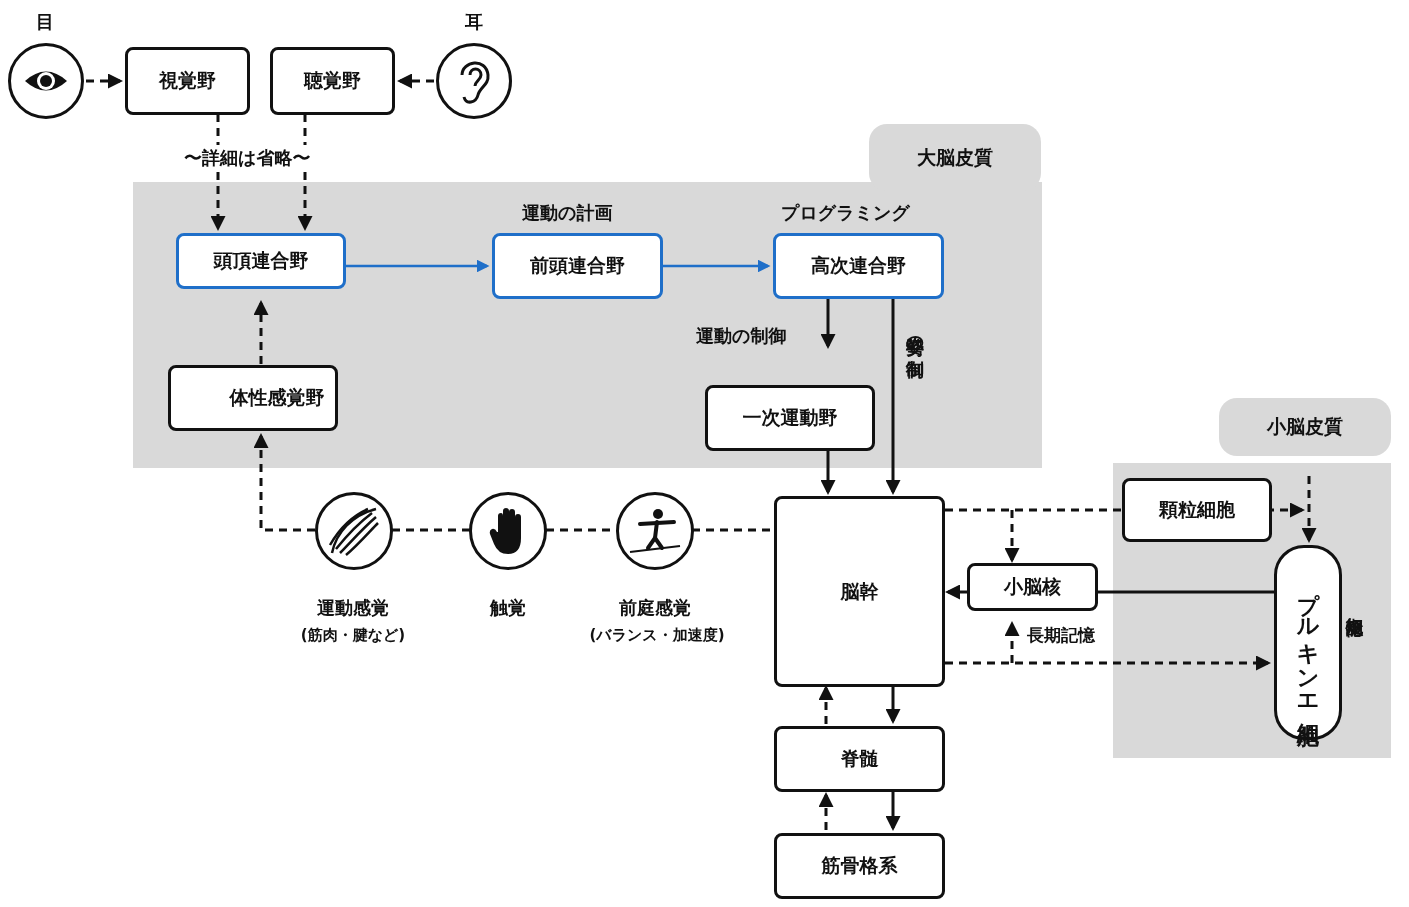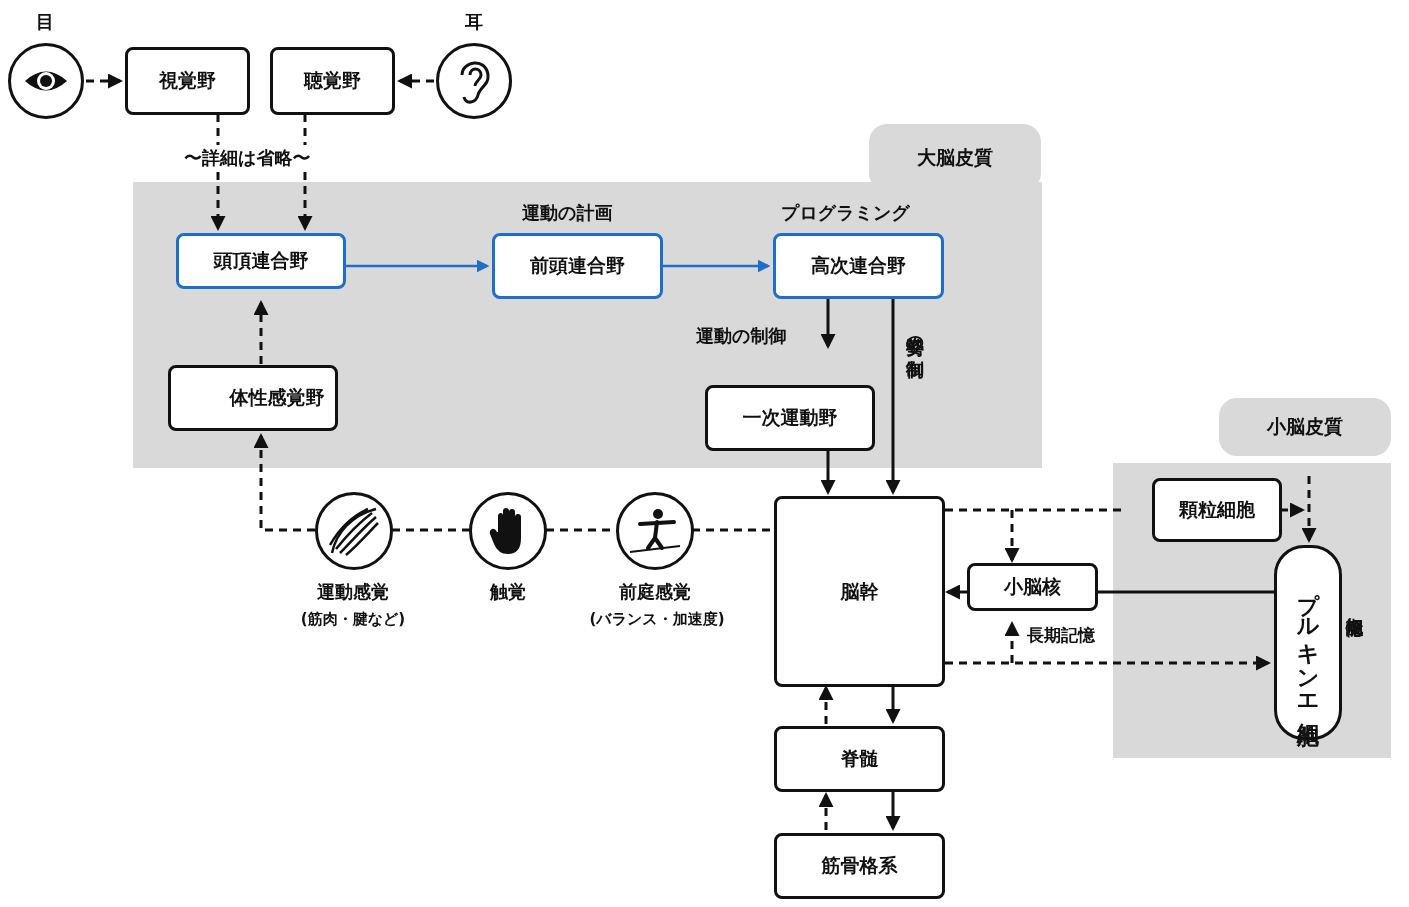--- a/index.html
+++ b/index.html
@@ -9,21 +9,21 @@
   .pill { position:absolute; background:#d9d9d9; border-radius:18px; font-weight:bold; font-size:19px;
           display:flex; align-items:center; justify-content:center; }
   .box { position:absolute; background:#fff; border:3px solid #111; border-radius:8px; box-sizing:border-box;
          display:flex; align-items:center; justify-content:center; font-weight:bold; font-size:19px; }
   .box.blue { border-color:#1f6fc9; }
   .lbl { position:absolute; font-weight:bold; font-size:18px; white-space:nowrap; }
   .vlbl { position:absolute; font-weight:bold; font-size:18px; writing-mode:vertical-rl; letter-spacing:1px; }
   .circ { position:absolute; width:74px; height:74px; border:3px solid #111; border-radius:50%; box-sizing:border-box;
           background:#fff; display:flex; align-items:center; justify-content:center; }
   svg.lines { position:absolute; left:0; top:0; }
-  .cap { position:absolute; font-weight:bold; font-size:18px; text-align:center; white-space:nowrap; transform:translateX(-50%); }
+  .cap { position:absolute; font-weight:bold; font-size:18px; text-align:center; white-space:nowrap; transform:translateX(-50%);margin-top:16px; }
 </style>
 </head>
 <body>
 
 <div class="region" style="left:133px;top:182px;width:909px;height:286px;"></div>
 <div class="pill" style="left:869px;top:124px;width:172px;height:67px;">大脳皮質</div>
 <div class="region" style="left:1113px;top:463px;width:278px;height:295px;"></div>
 <div class="pill" style="left:1219px;top:398px;width:172px;height:58px;">小脳皮質</div>
 
 <svg class="lines" width="1409" height="907">
@@ -143,20 +143,20 @@
 </div>
 <div class="cap" style="left:353px;top:580px;">運動感覚</div>
 <div class="cap" style="left:353px;top:610px;font-size:15px;">(筋肉・腱など)</div>
 <div class="cap" style="left:508px;top:580px;">触覚</div>
 <div class="cap" style="left:655px;top:580px;">前庭感覚</div>
 <div class="cap" style="left:657px;top:610px;font-size:15px;text-align:right;">(バランス・加速度)</div>
 
 <div class="box" style="left:774px;top:496px;width:171px;height:191px;">脳幹</div>
 <div class="box" style="left:967px;top:563px;width:131px;height:48px;">小脳核</div>
 <div class="lbl" style="left:1027px;top:624px;font-size:17px;">長期記憶</div>
-<div class="box" style="left:1152px;top:478px;width:130px;height:64px;">顆粒細胞</div>
+<div class="box" style="left:1122px;top:478px;width:150px;height:64px;">顆粒細胞</div>
 <div class="box" style="left:1274px;top:545px;width:68px;height:195px;border-radius:30px;">
   <span style="writing-mode:vertical-rl;font-size:22px;letter-spacing:1px;">プルキンエ細胞</span>
 </div>
 <div class="vlbl" style="left:1344px;top:603px;font-size:17px;">短期記憶</div>
 
 <div class="box" style="left:774px;top:726px;width:171px;height:66px;">脊髄</div>
 <div class="box" style="left:774px;top:833px;width:171px;height:66px;">筋骨格系</div>
 
 </body></html>

